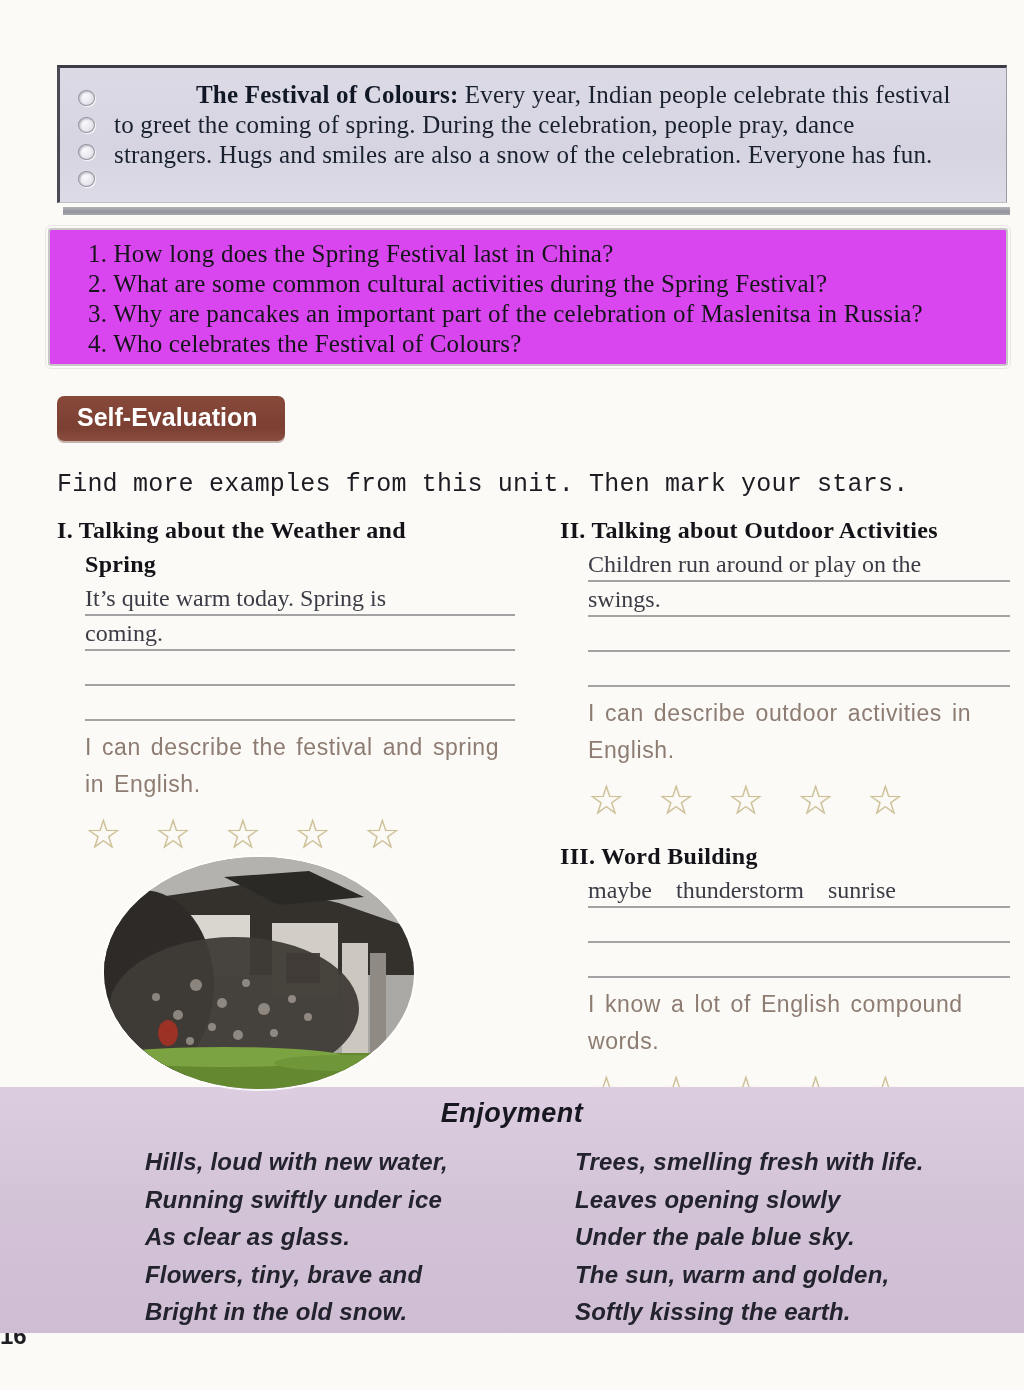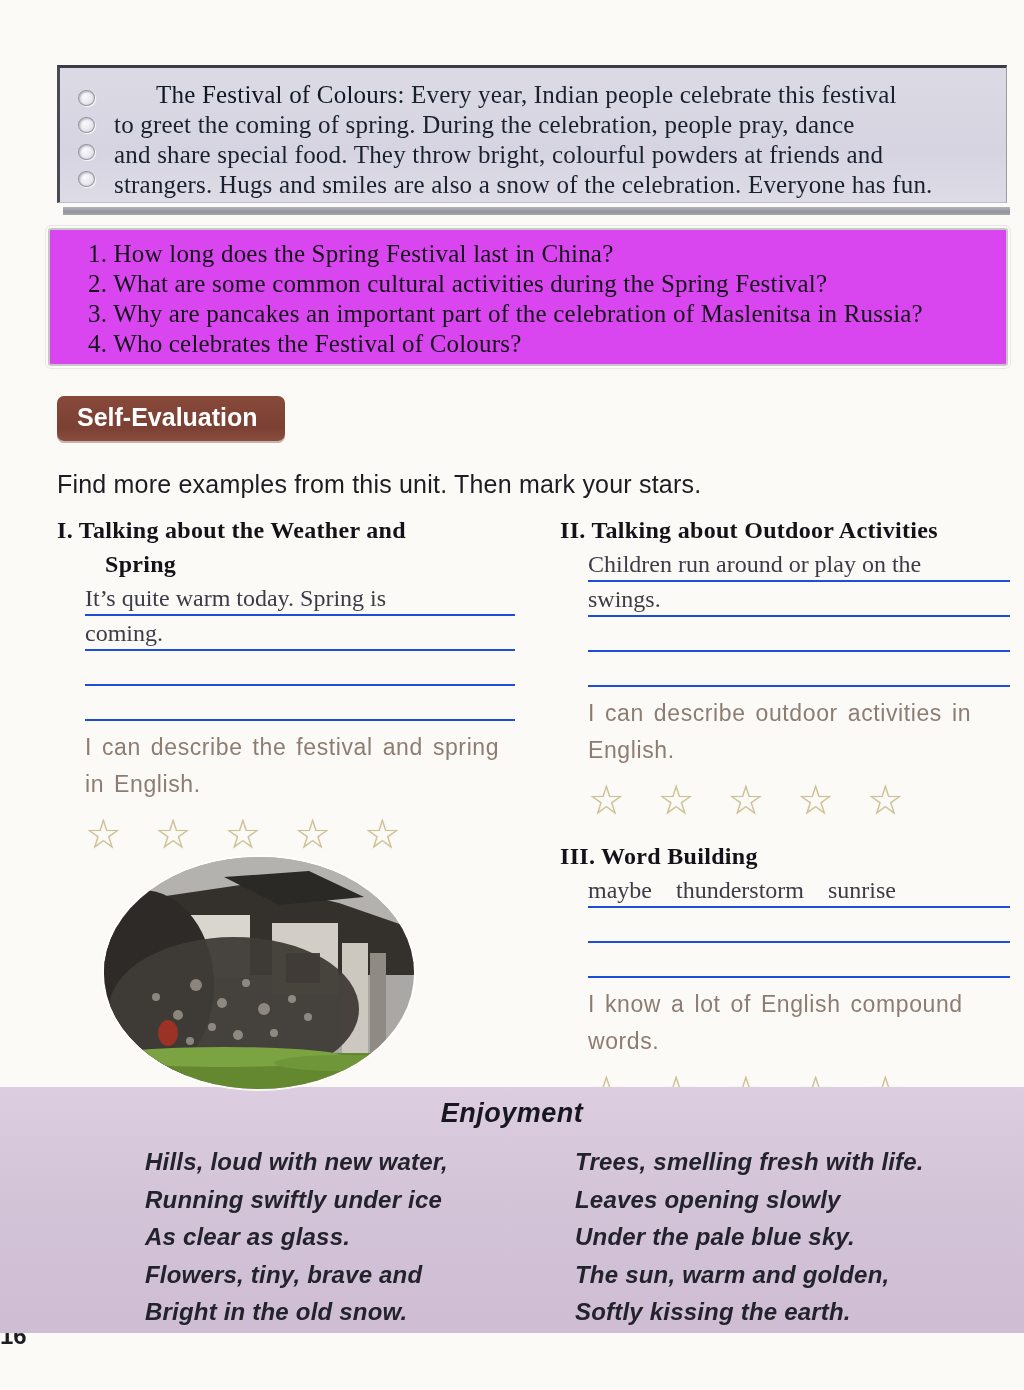--- a/index.html
+++ b/index.html
@@ -31,21 +31,21 @@
     background: radial-gradient(circle at 35% 30%, #fbfbfd 0%, #eceaf1 55%, #cfcdd9 100%);
     border: 1px solid #97959f;
     box-shadow: 1px 1px 1px rgba(255,255,255,0.9), inset 1px 1px 2px rgba(120,118,135,0.5);
   }
   .note-text {
     flex: 1; padding: 12px 14px 0 2px;
     font-size: 25px; line-height: 30px; color: #19212f;
     letter-spacing: 0.2px;
   }
   .note-line-first { text-indent: 42px; }
-  .note-bold { font-weight: normal; color: #101826; }
+  .note-bold { font-weight: bold; color: #101826; margin-left: 40px; }
   .note-shadow-bar {
     position: absolute; left: 63px; top: 207px; width: 947px; height: 8px;
     background: linear-gradient(180deg, #b2b2ba, #93939d 60%, #a8a8b0);
   }
 
   
   .questions-box {
     position: absolute; left: 48px; top: 228px; width: 960px; height: 138px;
     background: #d946ef;
     border: 2px solid #c7c7c7;
@@ -64,40 +64,40 @@
     background: linear-gradient(180deg, #87493a 0%, #7b4033 70%, #8a4d3e 100%);
     color: #ffffff;
     font-family: "Liberation Sans", sans-serif;
     font-weight: bold; font-size: 25px;
     padding: 7px 27px 9px 20px;
     border-radius: 7px;
     box-shadow: 0 2px 0 rgba(90,50,40,0.35);
   }
   .instruction {
     position: absolute; left: 57px; top: 470px;
-    font-family: Liberation Sans, sans-serif;
+    font-family: Liberation Mono, monospace;
     font-size: 25px; color: #1c1c22; letter-spacing: 0.2px;
   }
 
   
   .col { position: absolute; top: 513px; }
   .col-left  { left: 57px;  width: 458px; }
   .col-right { left: 560px; width: 450px; }
 
   .sec-heading {
     font-weight: bold; font-size: 24px; line-height: 34px; color: #121218;
     letter-spacing: 0.3px;
   }
-  .sec-heading .indent2 { display: block; margin-left: 48px; }
+  .sec-heading .indent2 { display: block; margin-left: 28px; }
   .sec-body { margin-left: 28px; }
 
   .answer-line {
     font-size: 24px; color: #3c3c46;
     height: 35px; line-height: 34px;
-    border-bottom: 2px solid #1d4ed8;
+    border-bottom: 2px solid #a3a3a3;
     white-space: pre-wrap;
     overflow: hidden;
   }
   .answer-line.blank { color: transparent; }
 
   .can-do {
     margin-top: 8px;
     font-family: "Liberation Sans", sans-serif;
     font-size: 23px; line-height: 37px;
     color: #8d7c72; letter-spacing: 0.6px; word-spacing: 3px;
@@ -160,21 +160,20 @@
 <div class="festival-note">
   <div class="note-holes">
     <div class="hole"></div>
     <div class="hole"></div>
     <div class="hole"></div>
     <div class="hole"></div>
   </div>
   <div class="note-text">
     <div class="note-line-first"><span class="note-bold">The Festival of Colours:</span><span> Every year, Indian people celebrate this festival</span></div>
     <div>to greet the coming of spring. During the celebration, people pray, dance</div>
-    <div>and share special food. They throw bright, colourful powders at friends and</div>
     <div>strangers. Hugs and smiles are also a snow of the celebration. Everyone has fun.</div>
   </div>
 </div>
 <div class="note-shadow-bar"></div>
 
 <div class="questions-box">
   <div class="question-item">1. How long does the Spring Festival last in China?</div>
   <div class="question-item">2. What are some common cultural activities during the Spring Festival?</div>
   <div class="question-item">3. Why are pancakes an important part of the celebration of Maslenitsa in Russia?</div>
   <div class="question-item">4. Who celebrates the Festival of Colours?</div>

